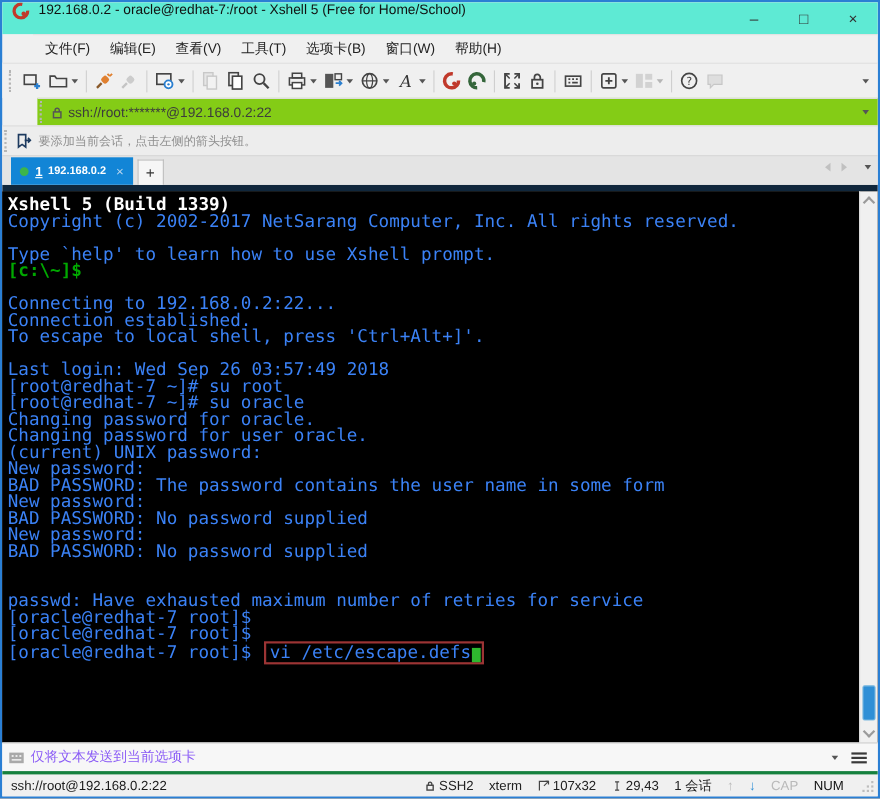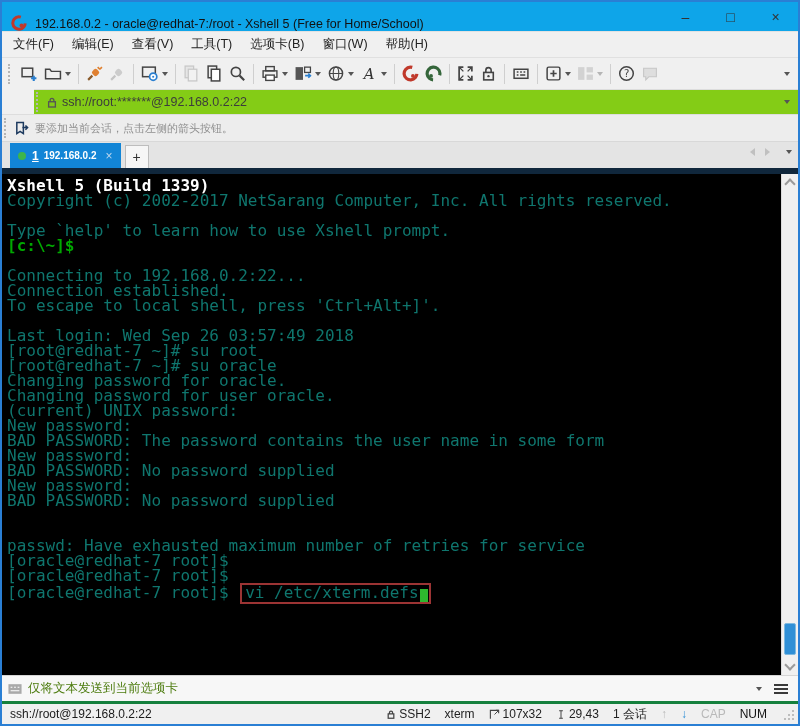--- a/index.html
+++ b/index.html
@@ -3,29 +3,29 @@
 <meta charset="utf-8">
 <style>
   * { box-sizing: border-box; margin: 0; padding: 0; }
   html,body { width:800px; height:726px; }
   body { font-family: "Liberation Sans", "DejaVu Sans", sans-serif; font-size:12px; }
 
   .window { width:800px; height:726px; border:2px solid #2a7fd4; background:#f0f0f0;
             display:flex; flex-direction:column; overflow:hidden; }
 
   
-  .titlebar { height:29px; background:#0ea5e9; display:flex; align-items:flex-end; flex:0 0 auto; }
+  .titlebar { height:29px; background:#5eead4; display:flex; align-items:flex-start; flex:0 0 auto; }
   .titlebar .app-icon { margin:0 8px 0 9px; width:16px; height:16px; }
   .title-text { font-size:12.5px; color:#111; flex:1 1 auto; white-space:nowrap; overflow:hidden; }
   .win-btn { width:45px; height:29px; display:flex; align-items:center; justify-content:center;
              font-size:14px; color:#333; cursor:default; }
 
   
   .menubar { height:26px; background:#f0f0f0; display:flex; align-items:flex-end; padding-left:2px;
-             border-top:1px solid #e2e2e2; flex:0 0 auto; }
+             border-top:1px solid #e2e2e2; flex:0 0 auto;margin-left:28px; }
   .menu-item { padding:4px 9px; color:#222; font-size:12.5px; }
 
   
   .toolbar { height:32px; background:#f0f0f0; display:flex; align-items:center; padding:0 4px;
              border-top:1px solid #e0e0e0; flex:0 0 auto; }
   .grip { width:5px; height:20px; border-left:2px dotted #b5b5b5; margin:0 5px 0 2px; flex:0 0 auto; }
   .tbtn { height:26px; padding:0 3px; display:flex; align-items:center; justify-content:center; }
   .tbtn svg { display:block; }
   .tsep { width:1px; height:20px; background:#cfcfcf; margin:0 4px; }
   .caret { width:0; height:0; border-left:3px solid transparent; border-right:3px solid transparent;
@@ -58,40 +58,40 @@
   .tab-arrows { position:absolute; right:6px; top:6px; display:flex; align-items:center; gap:10px; }
   .tri { width:0; height:0; display:inline-block; }
   .tri-left  { border-top:4px solid transparent; border-bottom:4px solid transparent; border-right:5px solid #c0c0c0; }
   .tri-right { border-top:4px solid transparent; border-bottom:4px solid transparent; border-left:5px solid #c0c0c0; }
   .darkstrip { height:6px; background:#10273c; flex:0 0 auto; }
 
   
   .terminal-wrap { flex:1 1 auto; display:flex; background:#000; min-height:0; }
   .terminal-output { flex:1 1 auto; background:#000; padding:4px 0 0 5px; overflow:hidden;
               font-family:"DejaVu Sans Mono", monospace; font-size:16px; line-height:15px; }
-  .term-line { height:15px; white-space:pre; color:#0f766e; }
+  .term-line { height:15px; white-space:pre; color:#3b82f6; }
   .term-line.bold { color:#ffffff; font-weight:bold; }
   .term-line.green { color:#00a800; font-weight:bold; }
   .cmdbox { display:inline-block; border:2px solid #9c3434; padding:0 1px 0 3px; margin-left:2px; }
   .cursor-block { display:inline-block; width:8px; height:13px; background:#2eb82e;
                   vertical-align:text-bottom; margin-left:1px; }
 
   
   .scrollbar { flex:0 0 17px; background:#f0f0f0; position:relative; border-left:1px solid #dcdcdc; }
   .sb-chevron { position:absolute; left:4px; width:8px; height:8px; border-left:2px solid #9a9a9a;
                 border-top:2px solid #9a9a9a; }
   .sb-up   { top:6px;  transform:rotate(45deg); }
   .sb-down { bottom:6px; transform:rotate(225deg); }
   .sb-thumb { position:absolute; left:2px; right:2px; bottom:20px; height:32px; background:#2f8fd6;
               border-radius:2px; border:1px solid #7db9e0; }
 
   
   .quickbar { height:26px; background:#f7f7f7; border-top:1px solid #d5d5d5; display:flex;
               align-items:center; flex:0 0 auto; padding:0 6px; }
-  .quick-text { color:#4d7c0f; font-size:12.5px; margin-left:6px; flex:1 1 auto; }
+  .quick-text { color:#8b5cf6; font-size:12.5px; margin-left:6px; flex:1 1 auto; }
   .hamburger { width:14px; display:flex; flex-direction:column; gap:2px; margin:0 4px 0 12px; }
   .hamburger i { display:block; height:2px; background:#3a3a3a; }
 
   
   .statusbar { height:23px; background:#f0f0f0; border-top:3px solid #15803d; display:flex;
                align-items:center; padding:0 4px 0 8px; flex:0 0 auto; font-size:12px; color:#222; }
   .status-url { flex:1 1 auto; color:#1a1a1a; }
   .status-group { display:flex; align-items:center; gap:7px; }
   .sitem { display:flex; align-items:center; gap:3px; margin-left:7px; }
   .arrow-up { color:#b9b9b9; font-size:12px; }
@@ -338,21 +338,21 @@
         <div class="term-line">BAD PASSWORD: The password contains the user name in some form</div>
         <div class="term-line">New password:</div>
         <div class="term-line">BAD PASSWORD: No password supplied</div>
         <div class="term-line">New password:</div>
         <div class="term-line">BAD PASSWORD: No password supplied</div>
         <div class="term-line"></div>
         <div class="term-line"></div>
         <div class="term-line">passwd: Have exhausted maximum number of retries for service</div>
         <div class="term-line">[oracle@redhat-7 root]$</div>
         <div class="term-line">[oracle@redhat-7 root]$</div>
-        <div class="term-line"><span>[oracle@redhat-7 root]$ </span><span class="cmdbox"><span>vi /etc/xterm.defs</span><span class="cursor-block"></span></span></div>
+        <div class="term-line"><span>[oracle@redhat-7 root]$ </span><span class="cmdbox"><span>vi /etc/escape.defs</span><span class="cursor-block"></span></span></div>
       </div>
     <div class="scrollbar">
       <span class="sb-chevron sb-up"></span>
       <span class="sb-thumb"></span>
       <span class="sb-chevron sb-down"></span>
     </div>
   </div>
 
   <div class="quickbar">
     <svg width="14" height="12" viewBox="0 0 16 12">

